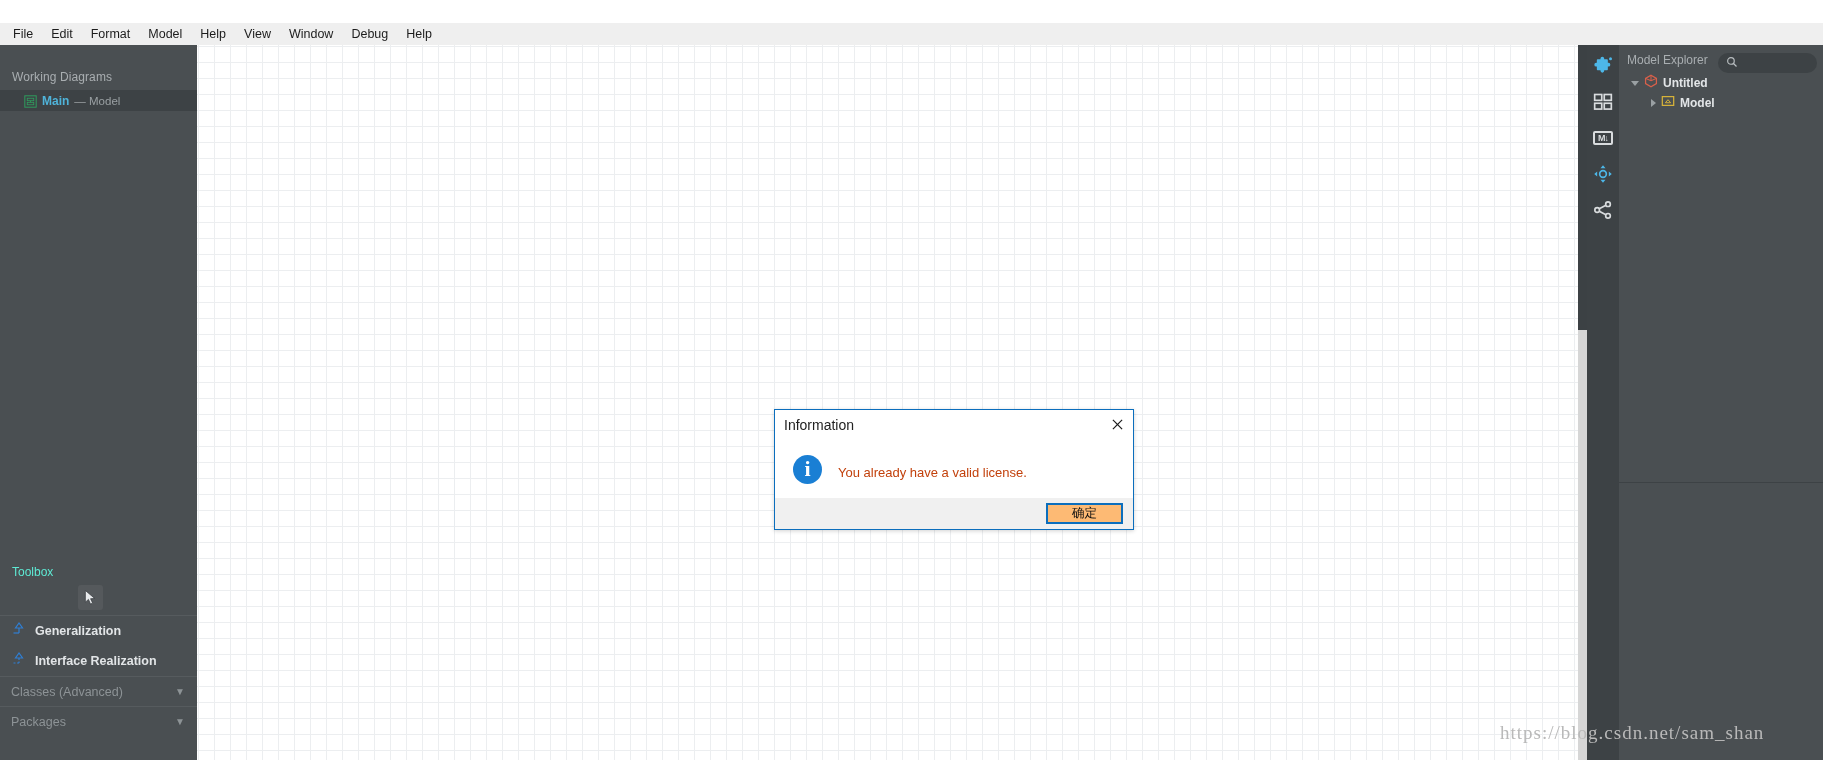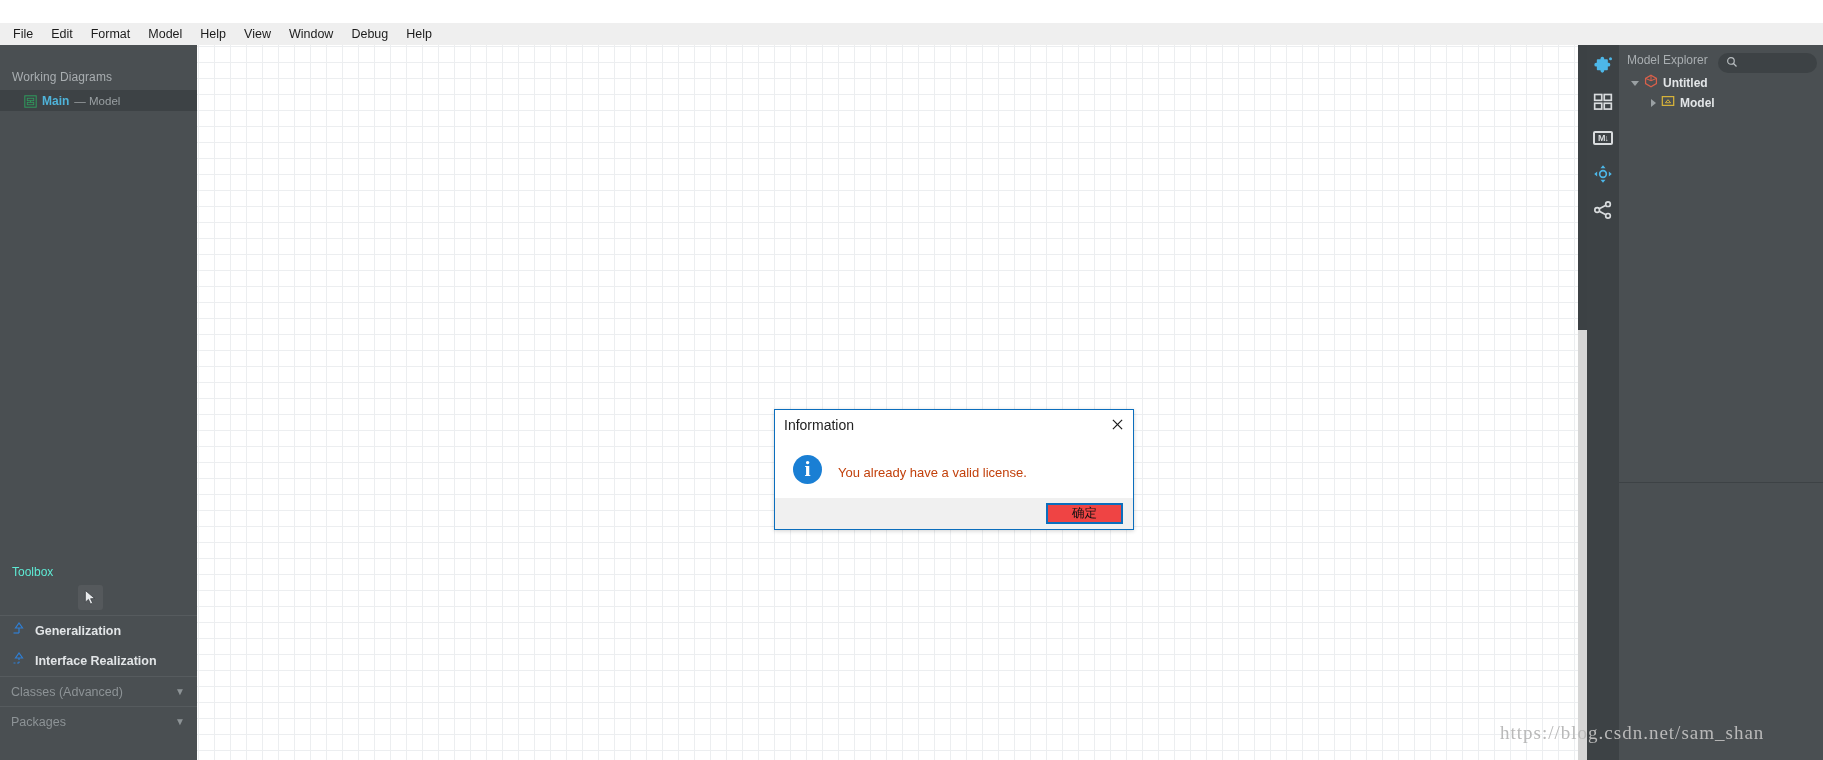--- a/index.html
+++ b/index.html
@@ -213,21 +213,21 @@
     font-size: 22px; font-weight: bold; flex: 0 0 auto;
     line-height: 1;
   }
   .dlg-msg { font-size: 13px; color: #c2410c; margin-top: 7px; }
   .dlg-footer {
     position: absolute; left: 0; bottom: 0; width: 358px; height: 31px;
     background: #f0f0f0; display: flex; align-items: center;
     justify-content: flex-end; padding-right: 10px;
   }
   .dlg-ok {
-    min-width: 63px; height: 21px; background: #ef4444;
+    min-width: 63px; height: 21px; background: #fdba74;
     border: 2px solid #0b6ebd;
     font-size: 12.5px; color: #111; line-height: 17px;
     text-align: center; font-family: "Liberation Sans", sans-serif;
     padding: 0 24px;
   }
 </style>
 </head>
 <body>
 
 <div id="app">

